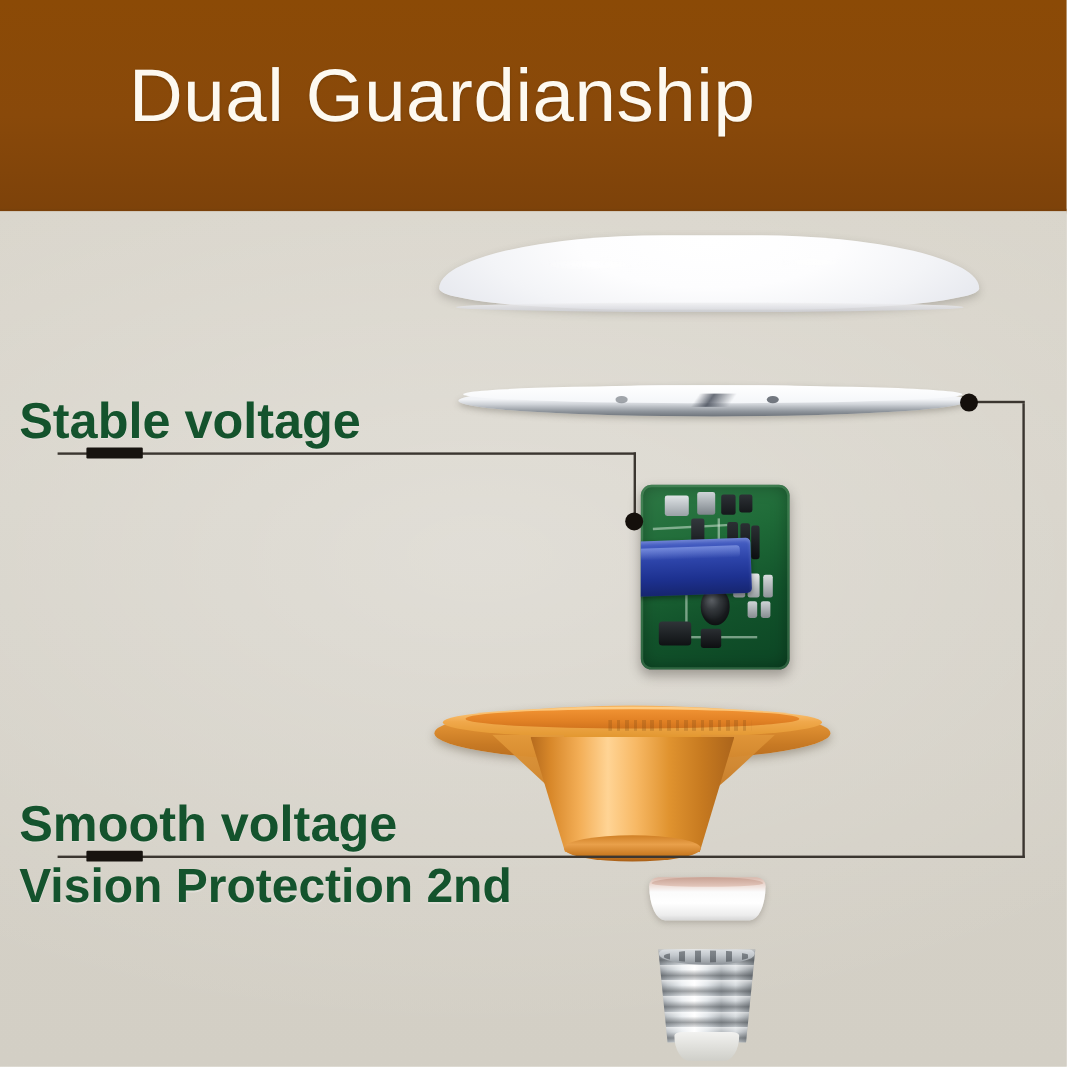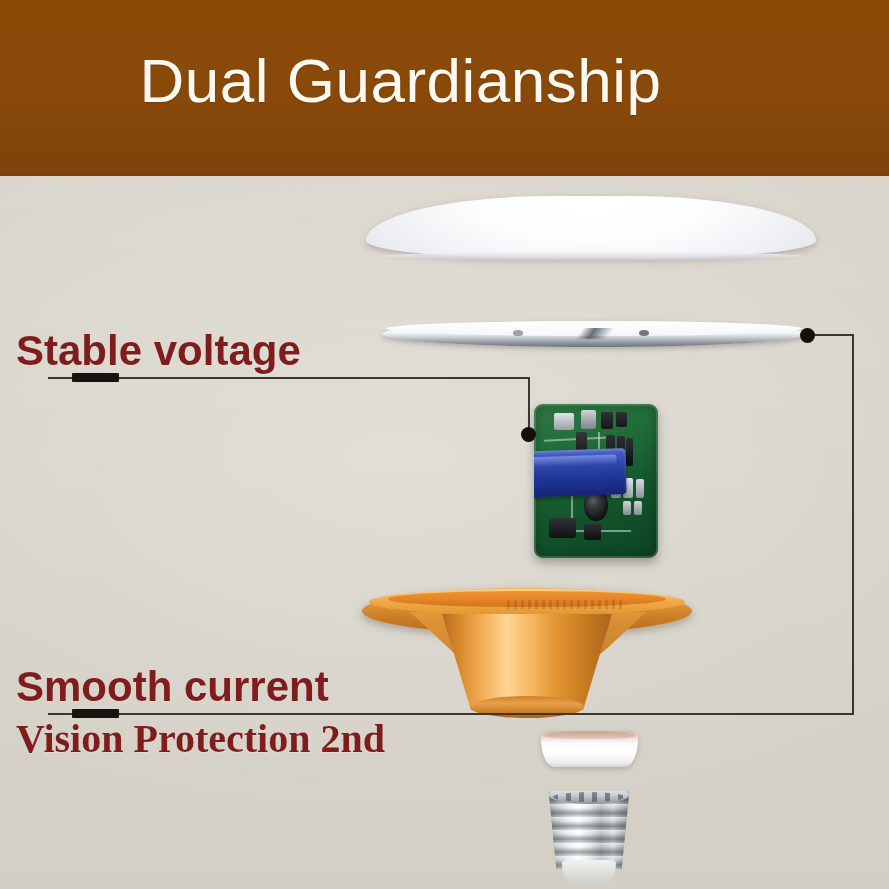--- a/index.html
+++ b/index.html
@@ -19,21 +19,20 @@
     background:#8a4a08;
     background:linear-gradient(180deg,#8b4a06 0%,#89490a 55%,#7d420a 100%);
   }
   .banner-title{
     position:absolute;left:0;top:48px;width:737px;
     text-align:center;
     font-size:62px;font-weight:400;letter-spacing:0.5px;
     color:#fdf9f0;
     line-height:1.05;
     text-shadow:0 1px 2px rgba(0,0,0,0.18);
-    margin-left:32px;
   }
   .banner-edge{
     position:absolute;left:0;top:174px;width:889px;height:5px;
     background:linear-gradient(180deg,rgba(120,64,10,.85),rgba(190,180,168,0));
   }
 
   
   .stage{
     position:absolute;left:0;top:176px;width:889px;height:713px;
     background:linear-gradient(180deg,#d9d5cb 0%,#d5d1c7 45%,#d3cfc5 100%);
@@ -250,30 +249,30 @@
   }
   .base-tip{
     left:562px;top:860px;width:54px;height:24px;
     border-radius:8px 8px 16px 16px / 4px 4px 26px 26px;
     background:linear-gradient(180deg,#f2f2f0 0%,#e2e2de 45%,#cfcfc9 100%);
   }
 
   
   .callout-text{
     position:absolute;
-    color:#7f1d1d;
+    color:#14532d;
     font-weight:700;
     white-space:nowrap;
     line-height:1;
     text-shadow:0 1px 0 rgba(255,255,255,.25);
   }
   .co1-l1{left:16px;top:330px;font-size:42px;}
   .co1-l2{left:16px;top:383px;font-size:40px;}
   .co2-l1{left:16px;top:666px;font-size:42px;}
-  .co2-l2{left:16px;top:719px;font-size:40px;font-family:Liberation Serif, serif;}
+  .co2-l2{left:16px;top:719px;font-size:40px;}
 
   .lead{position:absolute;background:#3b3630;}
   .lead-thin{height:2px;}
   .lead-v{width:2px;background:#3b3630;}
   .lead-dash{
     position:absolute;height:9px;background:#17130f;border-radius:1px;
   }
   .lead-dot{
     position:absolute;width:15px;height:15px;border-radius:50%;
     background:#140f0b;
@@ -365,21 +364,21 @@
     <div class="base-notches"></div>
   </div>
   <div class="part base-tip"></div>
 
   <div class="callout-text co1-l1">Stable voltage</div>
   <div class="lead lead-thin c1-h"></div>
   <div class="lead-dash c1-dash"></div>
   <div class="lead lead-v c1-v"></div>
   <div class="lead-dot c1-dot"></div>
 
-  <div class="callout-text co2-l1">Smooth current</div>
+  <div class="callout-text co2-l1">Smooth voltage</div>
   <div class="callout-text co2-l2">Vision Protection 2nd</div>
   <div class="lead lead-thin c2-h"></div>
   <div class="lead-dash c2-dash"></div>
   <div class="lead lead-v c2-v"></div>
   <div class="lead lead-thin c2-h2"></div>
   <div class="lead-dot c2-dot"></div>
 
 </div>
 
 </body></html>

